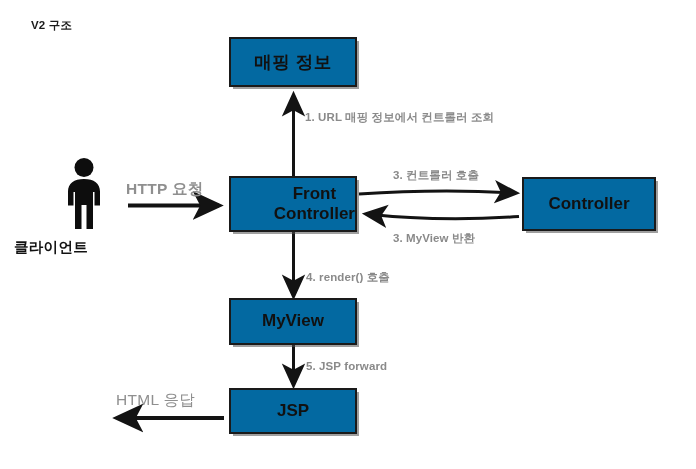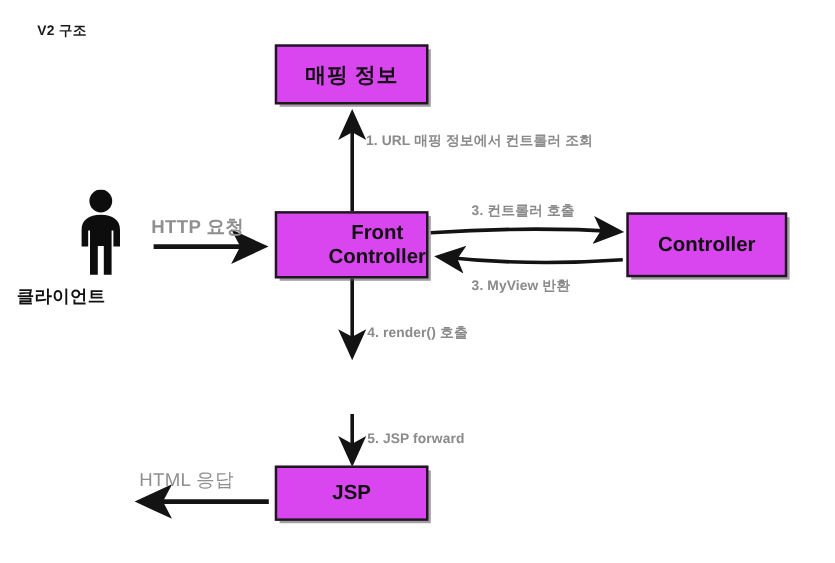--- a/index.html
+++ b/index.html
@@ -28,21 +28,21 @@
     top: 18px;
     font-size: 11.5px;
     font-weight: bold;
     color: #1a1a1a;
     letter-spacing: 0.2px;
     white-space: nowrap;
   }
   .node-box {
     position: absolute;
     box-sizing: border-box;
-    background: #d946ef;
+    background: #0369a1;
     border: 2.5px solid #1a1a1a;
     display: flex;
     align-items: center;
     justify-content: center;
     box-shadow: 3px 3px 0 -1px rgba(80,80,80,0.55);
   }
   .node-label {
     font-size: 17px;
     font-weight: bold;
     color: #111111;
@@ -132,20 +132,23 @@
 
   <div class="node-box" style="left:229px; top:176px; width:128px; height:56px;justify-content:flex-end;">
     <span class="node-label">Front
 Controller</span>
   </div>
 
   <div class="node-box" style="left:522px; top:177px; width:134px; height:54px;">
     <span class="node-label">Controller</span>
   </div>
 
+  <div class="node-box" style="left:229px; top:298px; width:128px; height:47px;">
+    <span class="node-label">MyView</span>
+  </div>
 
   <div class="node-box" style="left:229px; top:388px; width:128px; height:46px;">
     <span class="node-label">JSP</span>
   </div>
 
   <div class="flow-label" style="left:126px; top:179px;font-weight:bold;">HTTP 요청</div>
 
   <div class="flow-label" style="left:116px; top:390px;">HTML 응답</div>
 
   <div class="edge-label" style="left:305px; top:110px;">1. URL 매핑 정보에서 컨트롤러 조회</div>

